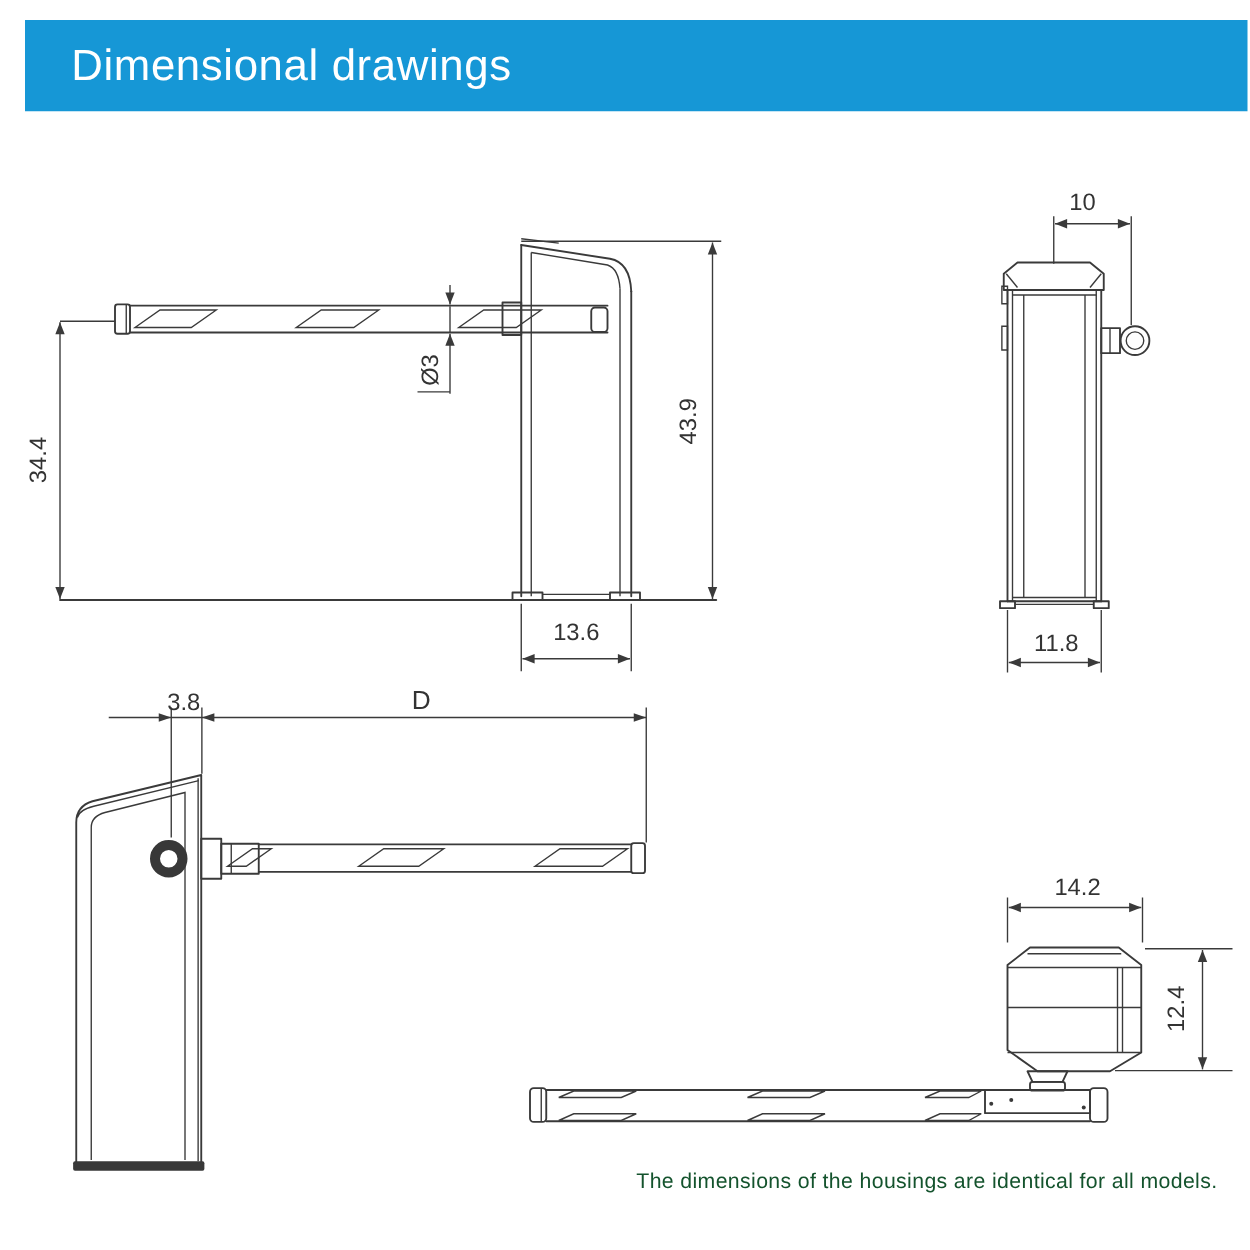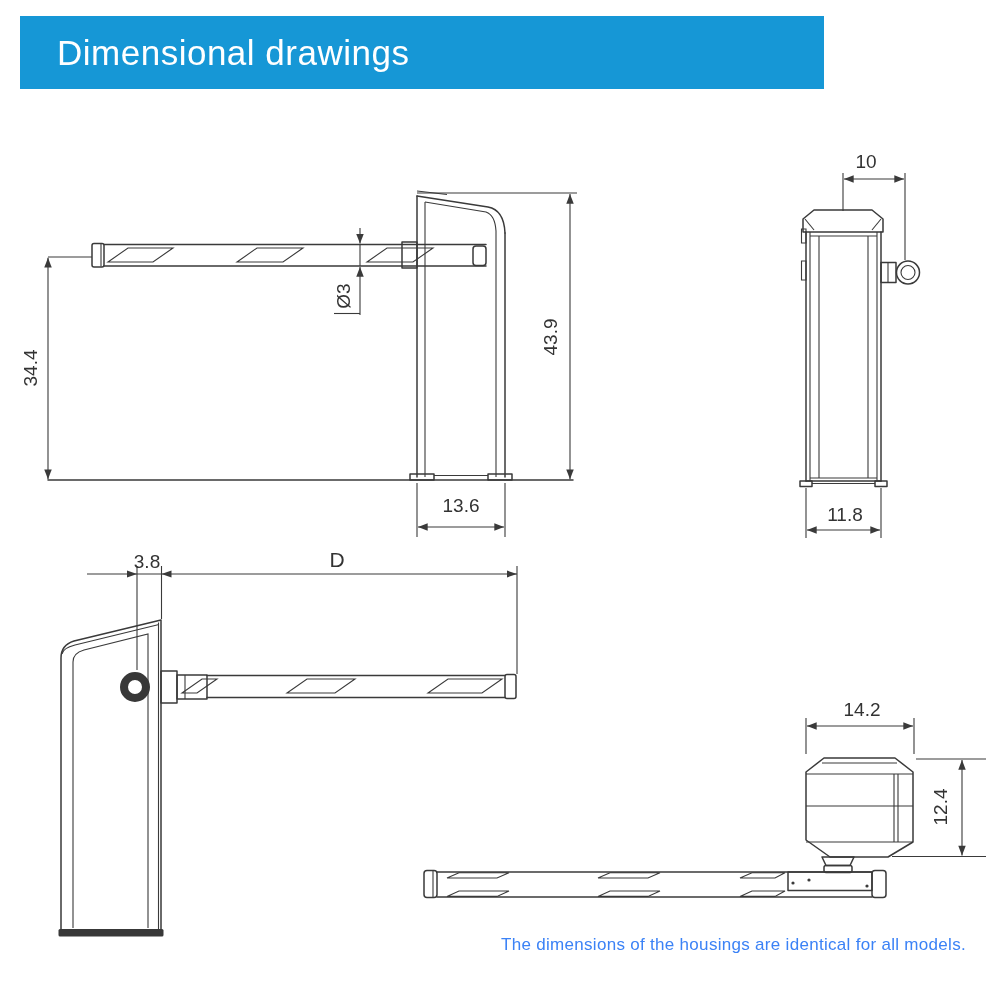--- a/index.html
+++ b/index.html
@@ -1,20 +1,20 @@
 <!DOCTYPE html>
 <html><head>
 <meta charset="utf-8">
 <style>
   html,body{margin:0;padding:0;background:#ffffff;}
   body{width:1000px;height:1000px;position:relative;font-family:"Liberation Sans",sans-serif;overflow:hidden;}
-  .header-bar{position:absolute;left:20px;top:16px;width:804px;height:73px;background:#1697d6;display:flex;align-items:center;}
+  .header-bar{position:absolute;left:20px;top:16px;width:978px;height:73px;background:#1697d6;display:flex;align-items:center;}
   .header-title{color:#ffffff;font-size:35px;font-weight:500;padding-left:37px;letter-spacing:.5px;}
   .canvas{position:absolute;left:0;top:0;width:1000px;height:1000px;}
-  .note{position:absolute;right:34px;top:935px;font-size:17px;color:#3b82f6;letter-spacing:.3px;}
+  .note{position:absolute;right:26px;top:935px;font-size:17px;color:#14532d;letter-spacing:.3px;}
   svg line,svg path,svg rect,svg circle,svg polygon{vector-effect:non-scaling-stroke;}
   .ln{stroke:#3a3a3a;stroke-width:1.5;fill:none;stroke-linecap:round;stroke-linejoin:round;}
   .thin{stroke:#3a3a3a;stroke-width:1.1;fill:none;}
   .dimln{stroke:#3a3a3a;stroke-width:1.1;fill:none;}
   .darkfill{fill:#383838;stroke:none;}
   .dim{font-family:"Liberation Sans",sans-serif;font-size:19px;fill:#333333;text-anchor:middle;}
   .dimbig{font-family:"Liberation Sans",sans-serif;font-size:21px;fill:#333333;text-anchor:middle;}
 </style>
 </head>
 <body>

